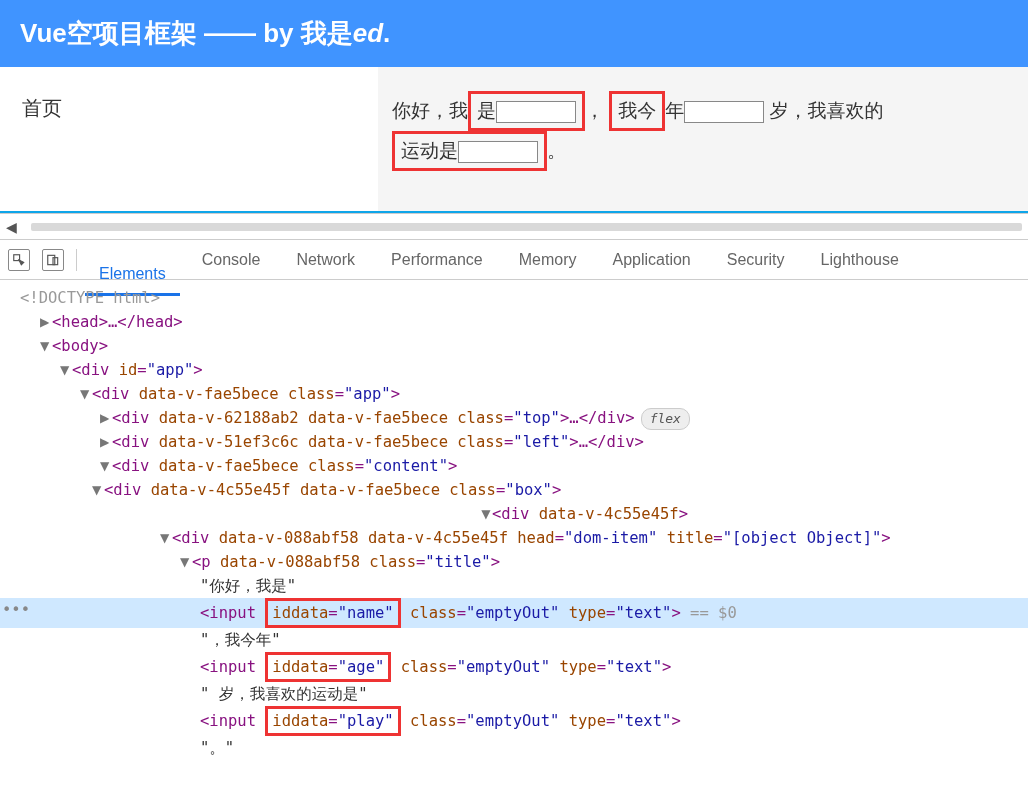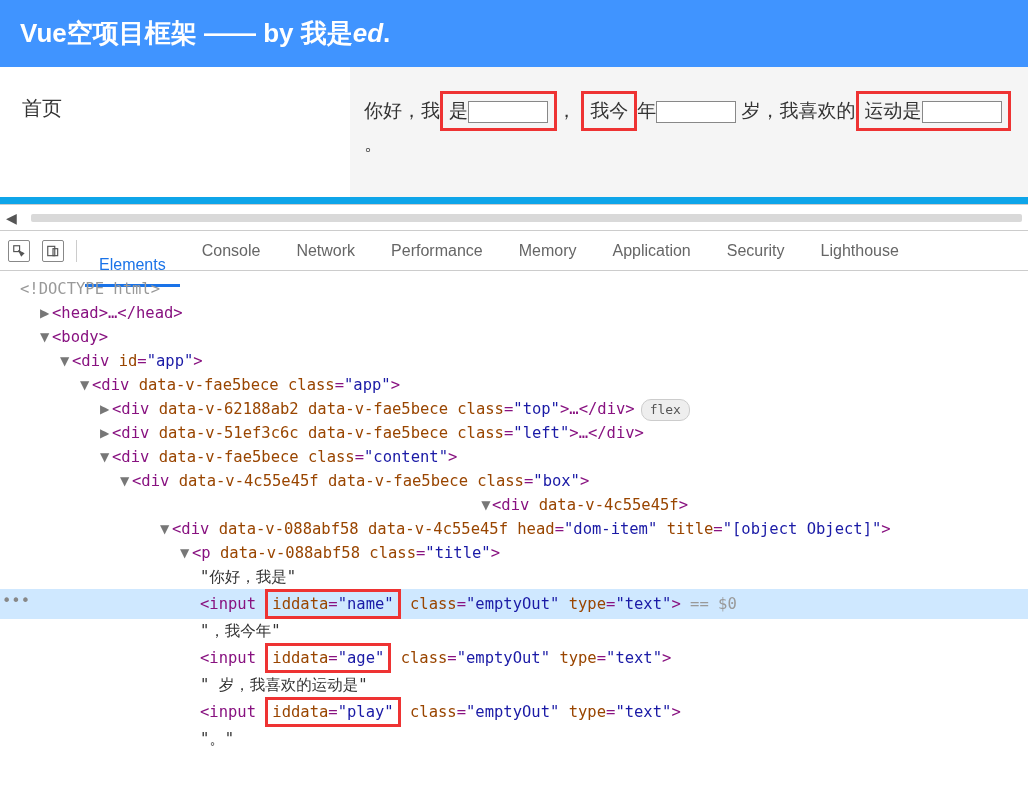--- a/index.html
+++ b/index.html
@@ -7,21 +7,21 @@
 
   .header {
     background: #4094ff;
     color: #fff;
     padding: 16px 20px;
     font-size: 26px;
     font-weight: bold;
   }
   .header em { font-style: italic; }
 
-  .page-row { display: flex; border-bottom: 7px solid #0ea5e9; }
+  .page-row { display: flex; border-bottom: 2px solid #0ea5e9; gap: 28px; }
   .sidebar {
     width: 350px; padding: 28px 22px; font-size: 20px; color: #333; background: #fff;
   }
   .content {
     flex: 1; background: #f5f5f5; padding: 24px 14px 40px 14px; font-size: 19px;
   }
   .content input[type="text"] { width: 80px; height: 22px; border: 1px solid #888; background:#fff; font-size:14px; }
   .hl { border: 3px solid #e33; display: inline-block; padding: 4px 6px; }
 
   .devtools { border-top: 1px solid #ccc; font-size: 15px; }
@@ -31,26 +31,26 @@
 
   .dt-tabs { display:flex; align-items:center; border-bottom:1px solid #ccc; height:40px; padding: 0 8px; gap: 8px; }
   .dt-iconbox { width:22px; height:22px; border:1px solid #888; border-radius:2px; margin-right:4px; display:flex; align-items:center; justify-content:center; font-size:13px; color:#555; }
   .dt-tab { padding: 10px 14px; color:#666; cursor:pointer; font-size:16px; }
   .dt-tab.active { color:#1a73e8; border-bottom: 3px solid #1a73e8; font-weight:500;margin-top:32px; }
   .dt-sep { width:1px; height:22px; background:#ccc; }
 
   .dom { font-family: Consolas, Menlo, monospace; font-size: 15.5px; line-height: 1.55; padding: 6px 0 10px 0; }
   .dom .row { white-space: pre; }
   .i1 { padding-left: 20px; } .i2 { padding-left: 40px; } .i3 { padding-left: 60px; }
-  .i4 { padding-left: 80px; } .i5 { padding-left: 100px; } .i6 { padding-left: 120px; }
+  .i4 { padding-left: 80px; } .i5 { padding-left: 100px; } .i6 { padding-left: 92px; }
   .i7 { padding-left: 140px; text-align: center; } .i8 { padding-left: 160px; } .i9 { padding-left: 180px; }
   .i10 { padding-left: 200px; }
   .gray { color:#999; } .purple { color:#881280; } .brown { color:#994500; } .blue { color:#1a1aa6; }
   .caret { color:#777; display:inline-block; width:12px; }
-  .badge { background:#eee; border:1px solid #ccc; border-radius:10px; padding:0 8px; font-size:13px; color:#555; display:inline-block; margin-left:6px; }
+  .badge { background:#eee; border:1px solid #ccc; border-radius:10px; padding:0 8px; font-size:13px; color:#555; display:inline-block; margin-left:6px;font-style:italic; }
   .sel-row { background:#cfe8ff; }
   .red-box { border:3px solid #e33; padding: 0 4px; display:inline-block; }
   .dots { position:absolute; left:0; color:#888; background:#cfe8ff; padding:0 2px; }
   .relrow { position:relative; }
 </style>
 </head>
 <body>
 
 <div class="header">
   <span>Vue空项目框架 —— by 我是</span><em>ed</em><span>.</span>

